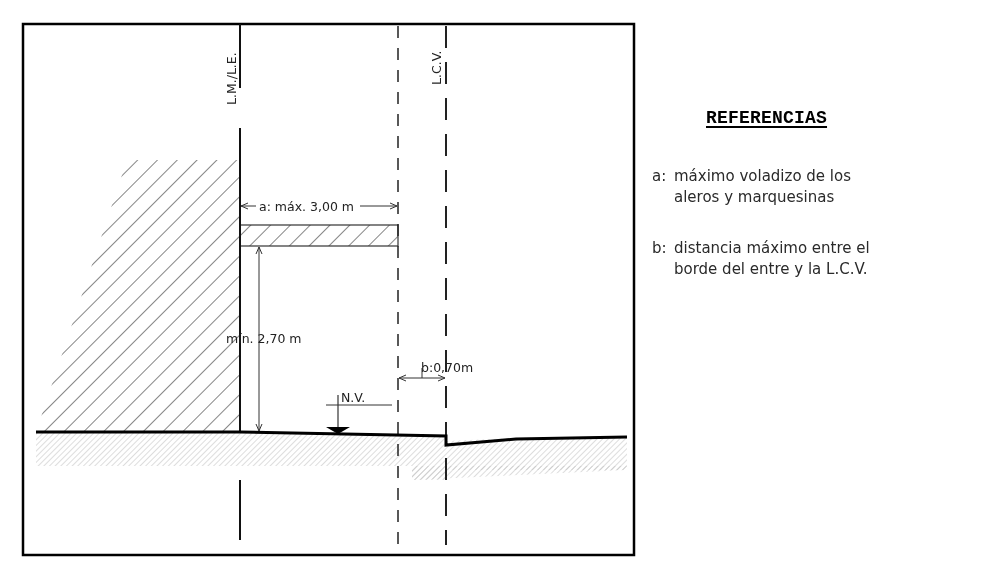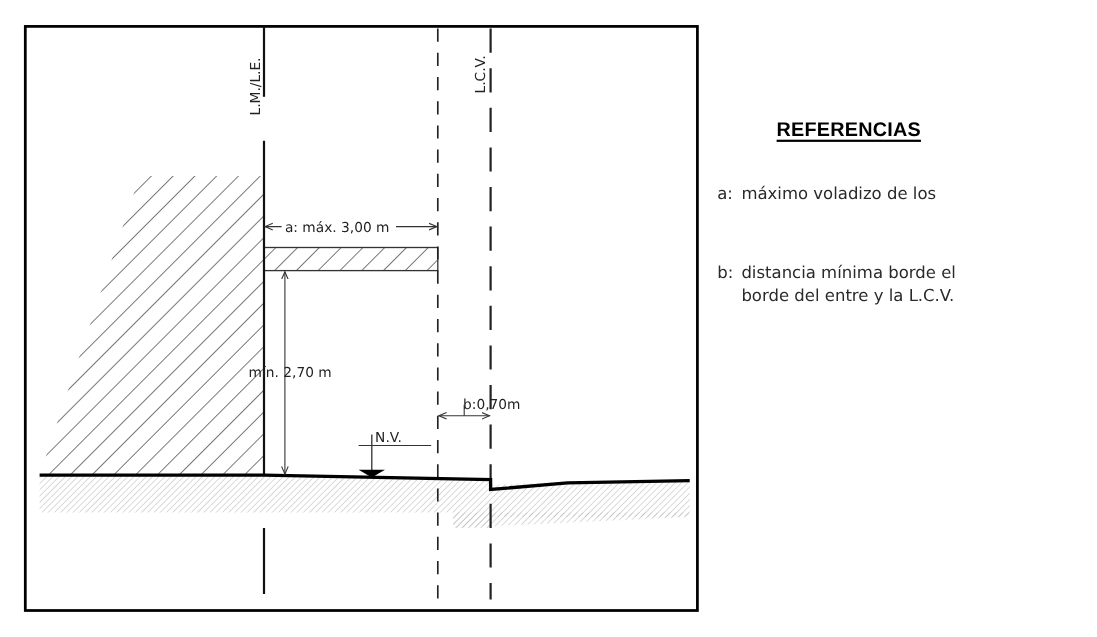--- a/index.html
+++ b/index.html
@@ -1,21 +1,21 @@
 <!DOCTYPE html>
 <html><head>
 <meta charset="utf-8">
 <style>
   html, body { margin: 0; padding: 0; background: #fff; }
   body { width: 997px; height: 579px; position: relative; overflow: hidden; font-family: "DejaVu Sans", sans-serif; }
   #diagram { position: absolute; left: 0; top: 0; }
   .dim-text { font-family: "DejaVu Sans", sans-serif; font-size: 12.5px; fill: #222; }
   .lbl-text { font-family: "DejaVu Sans", sans-serif; font-size: 12.5px; fill: #222; }
   #refs { position: absolute; left: 652px; top: 108px; width: 340px; }
-  #refs-title { font-family: Liberation Sans, sans-serif; font-weight: bold; font-size: 18px; text-decoration: underline; text-decoration-thickness: 2px; text-underline-offset: 3px; color: #000; position: absolute; left: 54px; top: 0; letter-spacing: 0.2px; }
+  #refs-title { font-family: Liberation Mono, monospace; font-weight: bold; font-size: 18px; text-decoration: underline; text-decoration-thickness: 2px; text-underline-offset: 3px; color: #000; position: absolute; left: 54px; top: 0; letter-spacing: 0.2px; }
   .ref-item { position: absolute; left: 0; font-family: "DejaVu Sans", sans-serif; font-size: 15px; color: #2a2a2a; line-height: 21px; display: flex; }
   .ref-key { width: 22px; flex: none; }
   .ref-desc { width: 300px; }
 </style>
 </head>
 <body>
 
 <svg id="diagram" width="997" height="579" viewBox="0 0 997 579" xmlns="http://www.w3.org/2000/svg">
   <defs>
     <pattern id="hatchBig" patternUnits="userSpaceOnUse" width="14" height="14" patternTransform="rotate(45)">
@@ -72,22 +72,23 @@
     <text class="dim-text" x="341" y="402">N.V.</text>
   </g>
 </svg>
 
 <div id="refs">
   <div id="refs-title">REFERENCIAS</div>
   <div class="ref-item" style="top:58px;">
     <span class="ref-key">a:</span>
     <span class="ref-desc">
       <span style="display:block">máximo voladizo de los</span>
+      <span style="display:block">aleros y marquesinas</span>
     </span>
   </div>
   <div class="ref-item" style="top:130px;">
     <span class="ref-key">b:</span>
     <span class="ref-desc">
-      <span style="display:block">distancia mínima borde el</span>
+      <span style="display:block">distancia máximo entre el</span>
       <span style="display:block">borde del entre y la L.C.V.</span>
     </span>
   </div>
 </div>
 
 </body></html>

